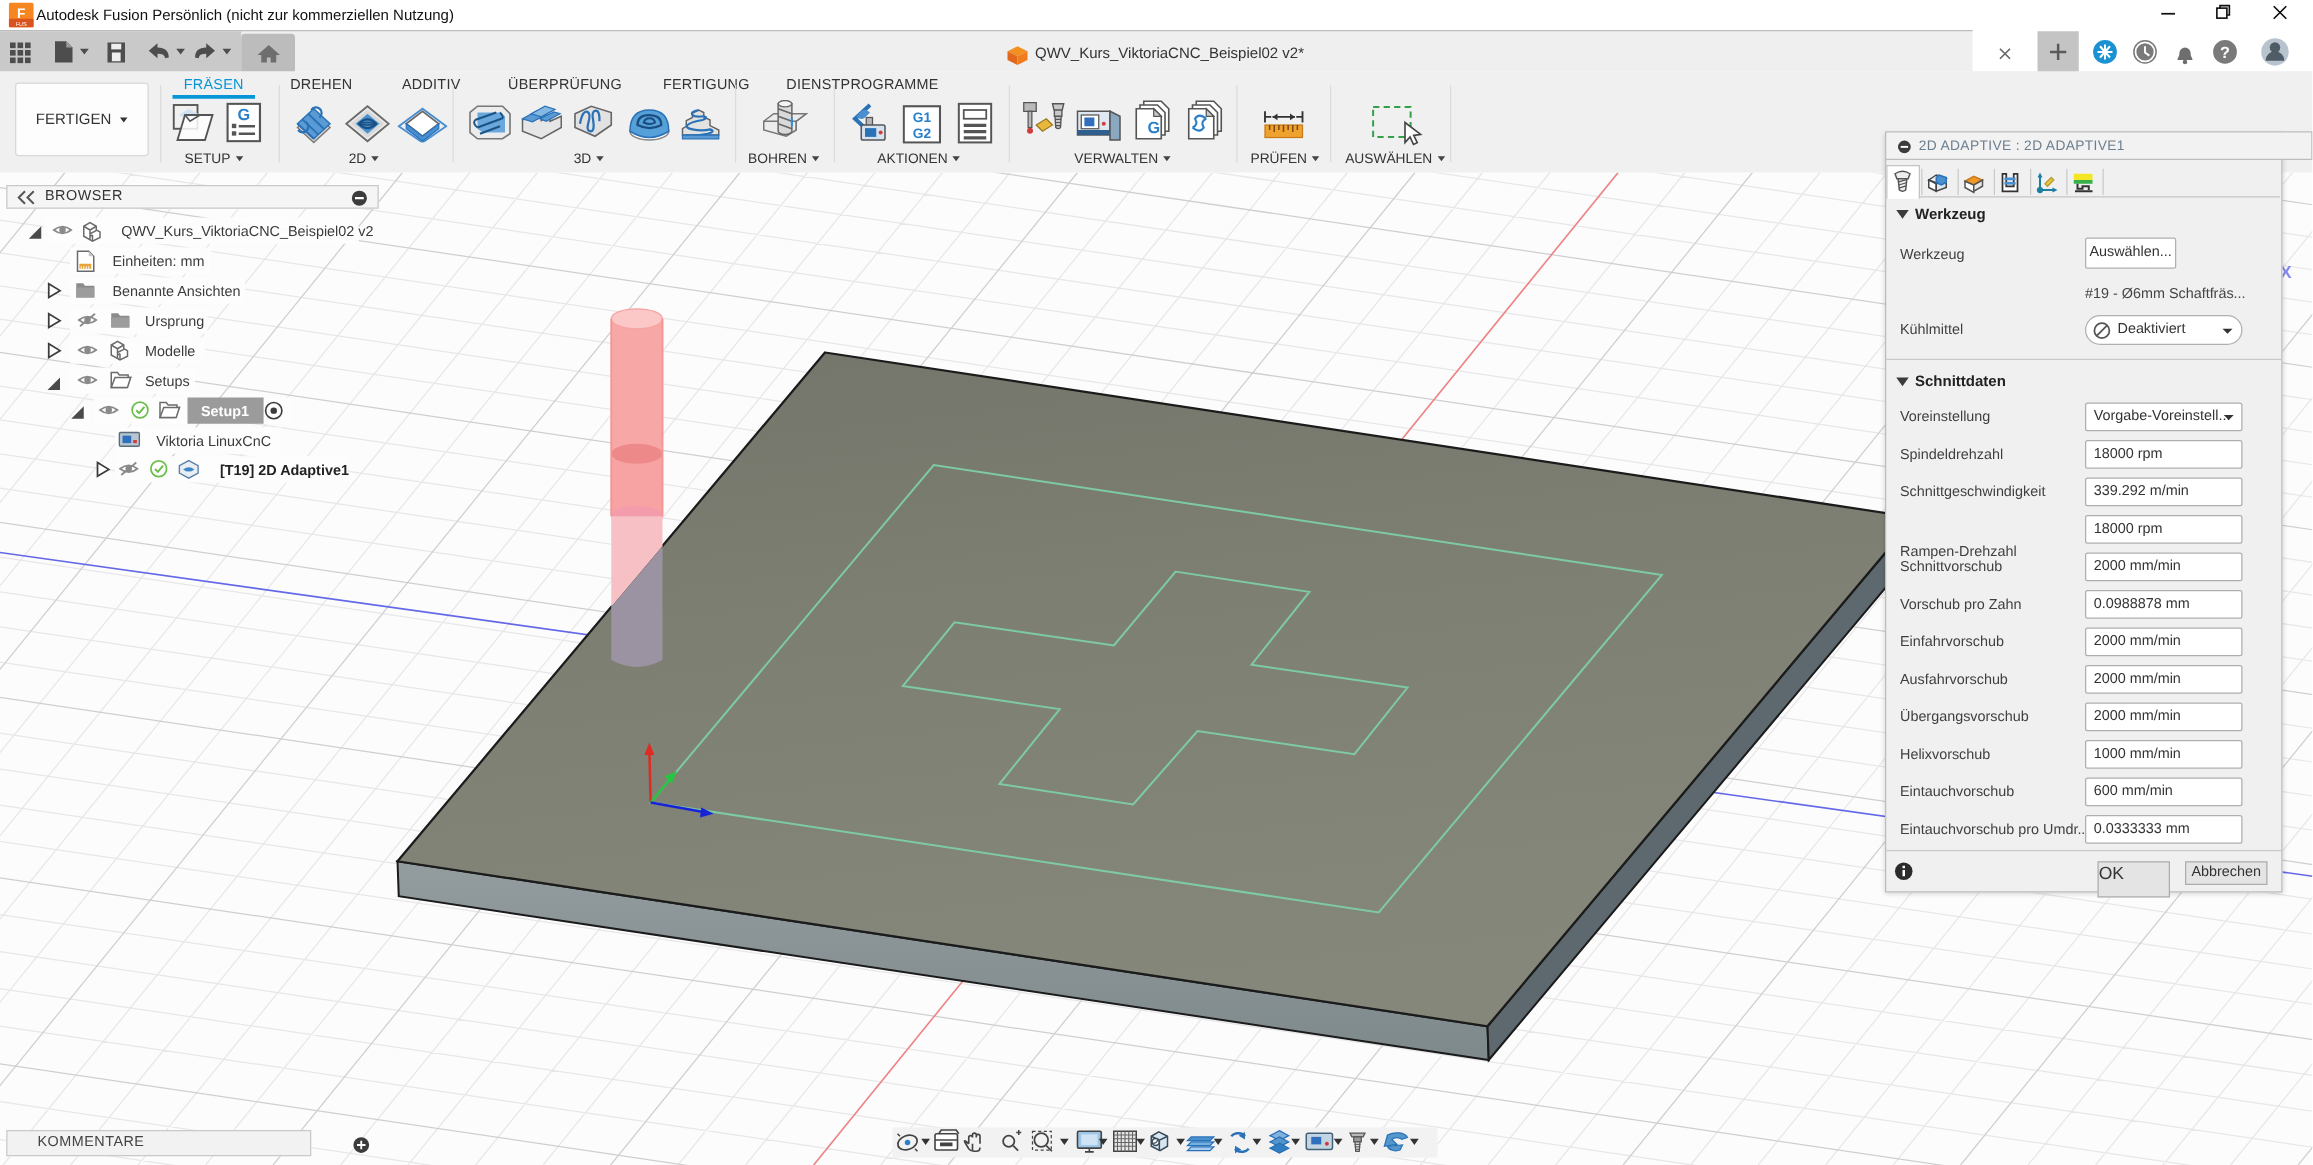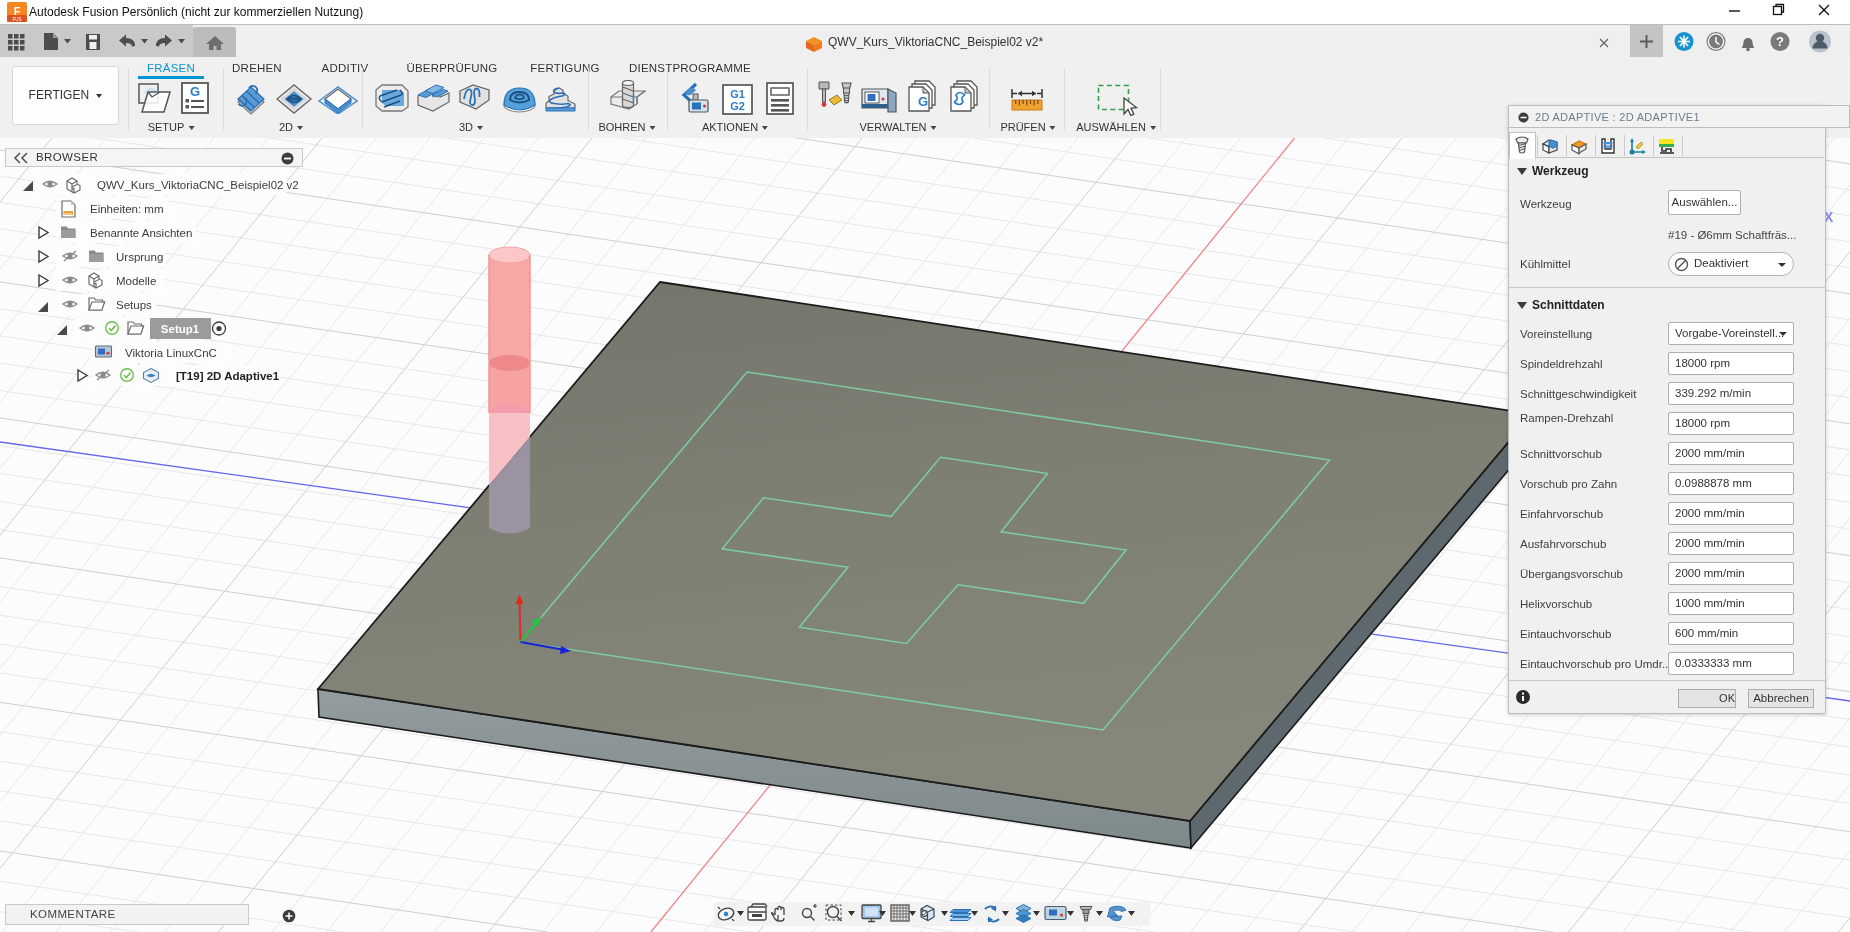--- a/index.html
+++ b/index.html
@@ -1,18 +1,18 @@
 <!DOCTYPE html>
 <html><head><meta charset="utf-8">
 <style>
 *{margin:0;padding:0;box-sizing:border-box}
 html,body{width:1850px;height:932px;overflow:hidden;font-family:"Liberation Sans",sans-serif;background:#fff;position:relative}
 .abs{position:absolute}
 #titlebar{left:0;top:0;width:1850px;height:24px;background:#fff}
-#appbar{left:0;top:24px;width:1850px;height:33px;background:#efefef;border-top:1px solid #bdbdbd}
+#appbar{left:0;top:24px;width:1578px;height:33px;background:#efefef;border-top:1px solid #bdbdbd}
 #appbar .left{position:absolute;left:0;top:0;width:193px;height:33px;background:#c9c9c9}
 #ribbon{left:0;top:57px;width:1850px;height:81px;background:#f0f0f0}
 #viewport{left:0;top:138px;width:1850px;height:794px}
 .ttab{position:absolute;top:62px;font-size:11.5px;color:#333;letter-spacing:0.2px}
 .glabel{position:absolute;top:121px;font-size:11px;color:#333;white-space:nowrap}
 .caret{display:inline-block;width:0;height:0;border-left:3.5px solid transparent;border-right:3.5px solid transparent;border-top:4px solid #444;margin-left:4px;vertical-align:middle}
 .vsep{position:absolute;top:68px;height:62px;width:1px;background:#dcdcdc}
 .lbl{position:absolute;font-size:11.5px;color:#3f3f3f;white-space:nowrap}
 .inp{position:absolute;left:1668px;width:126px;height:23px;background:#fff;border:1px solid #aeaeae;border-radius:2px;font-size:11.5px;color:#333;line-height:21px;padding-left:6px;white-space:nowrap;overflow:hidden}
 .sech{position:absolute;font-size:12px;font-weight:bold;color:#222}
@@ -587,21 +587,21 @@
 <div class="abs" style="left:1509px;top:287px;width:316px;height:1px;background:#c9c9c9"></div>
 <svg class="abs" style="left:1516px;top:300px" width="12" height="10" viewBox="0 0 12 10">
     <polygon points="1,2 11,2 6,9" fill="#3c3c3c"></polygon>
   </svg>
 <div class="sech" style="left:1532px;top:298px">Schnittdaten</div>
 <div class="lbl" style="left:1520px;top:328px">Voreinstellung</div>
 <div class="lbl" style="left:1520px;top:358px">Spindeldrehzahl</div>
 <div class="inp" style="top:352px">18000 rpm</div>
 <div class="lbl" style="left:1520px;top:388px">Schnittgeschwindigkeit</div>
 <div class="inp" style="top:382px">339.292 m/min</div>
-<div class="lbl" style="left:1520px;top:412px">Rampen-Drehzahl</div>
+<div class="lbl" style="left:1520px;top:436px">Rampen-Drehzahl</div>
 <div class="inp" style="top:412px">18000 rpm</div>
 <div class="lbl" style="left:1520px;top:448px">Schnittvorschub</div>
 <div class="inp" style="top:442px">2000 mm/min</div>
 <div class="lbl" style="left:1520px;top:478px">Vorschub pro Zahn</div>
 <div class="inp" style="top:472px">0.0988878 mm</div>
 <div class="lbl" style="left:1520px;top:508px">Einfahrvorschub</div>
 <div class="inp" style="top:502px">2000 mm/min</div>
 <div class="lbl" style="left:1520px;top:538px">Ausfahrvorschub</div>
 <div class="inp" style="top:532px">2000 mm/min</div>
 <div class="lbl" style="left:1520px;top:568px">Übergangsvorschub</div>
@@ -612,13 +612,13 @@
 <div class="inp" style="top:622px">600 mm/min</div>
 <div class="lbl" style="left:1520px;top:658px">Eintauchvorschub pro Umdr...</div>
 <div class="inp" style="top:652px">0.0333333 mm</div>
 <div class="inp" style="top:322px;background:#fff">Vorgabe-Voreinstell...<span style="position:absolute;right:6px;top:9px;width:0;height:0;border-left:4px solid transparent;border-right:4px solid transparent;border-top:4.5px solid #333"></span></div>
 <div class="abs" style="left:1509px;top:680px;width:316px;height:1px;background:#c9c9c9"></div>
 <svg class="abs" style="left:1515px;top:689px" width="16" height="16" viewBox="0 0 16 16">
     <circle cx="8" cy="8" r="7" fill="#2b2b2b"></circle>
     <rect x="7" y="7" width="2" height="5" fill="#fff"></rect>
     <rect x="7" y="3.6" width="2" height="2" fill="#fff"></rect>
   </svg>
-<div class="abs" style="left:1678px;top:689px;width:58px;height:19px;background:#e4e4e4;border:1px solid #adadad;text-align:right;font-size:11px;color:#333;line-height:17px">OK</div>
+<div class="abs" style="left:1678px;top:689px;width:58px;height:29px;background:#e4e4e4;border:1px solid #adadad;text-align:left;font-size:14px;color:#333;line-height:17px">OK</div>
 <div class="abs" style="left:1748px;top:689px;width:66px;height:19px;background:#e4e4e4;border:1px solid #adadad;text-align:center;font-size:11.5px;color:#333;line-height:17px">Abbrechen</div>
 </body></html>

